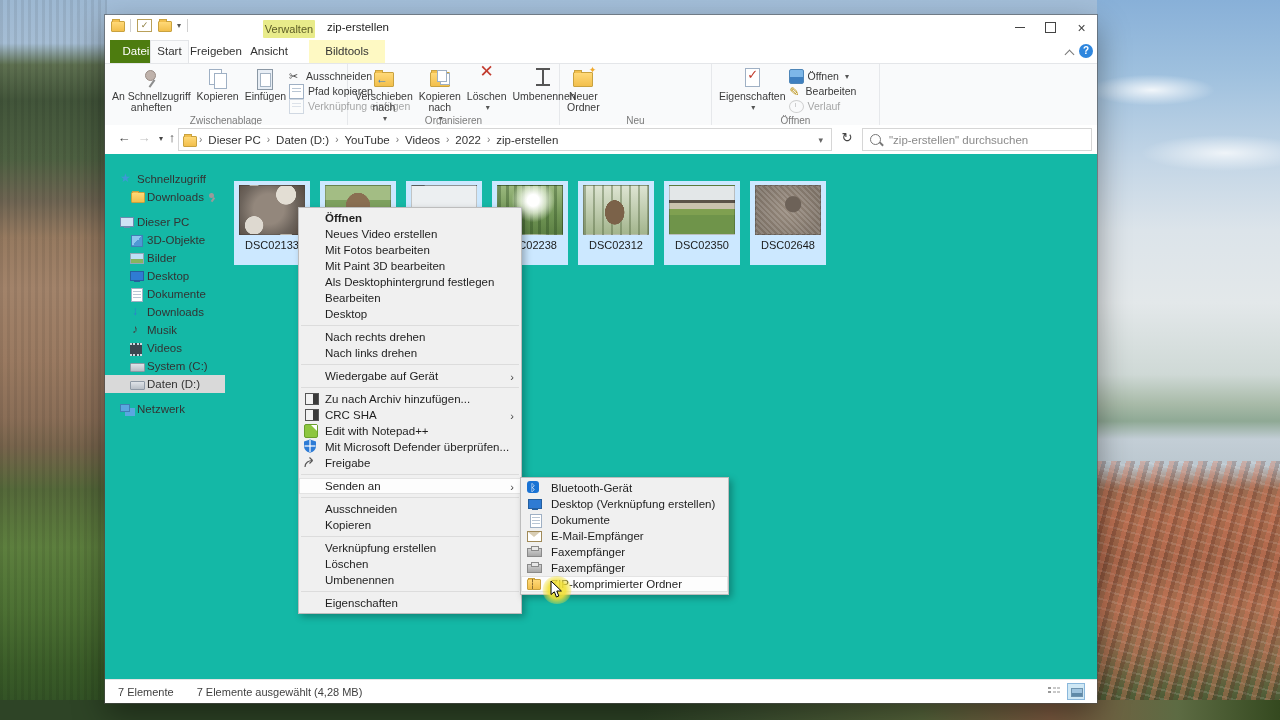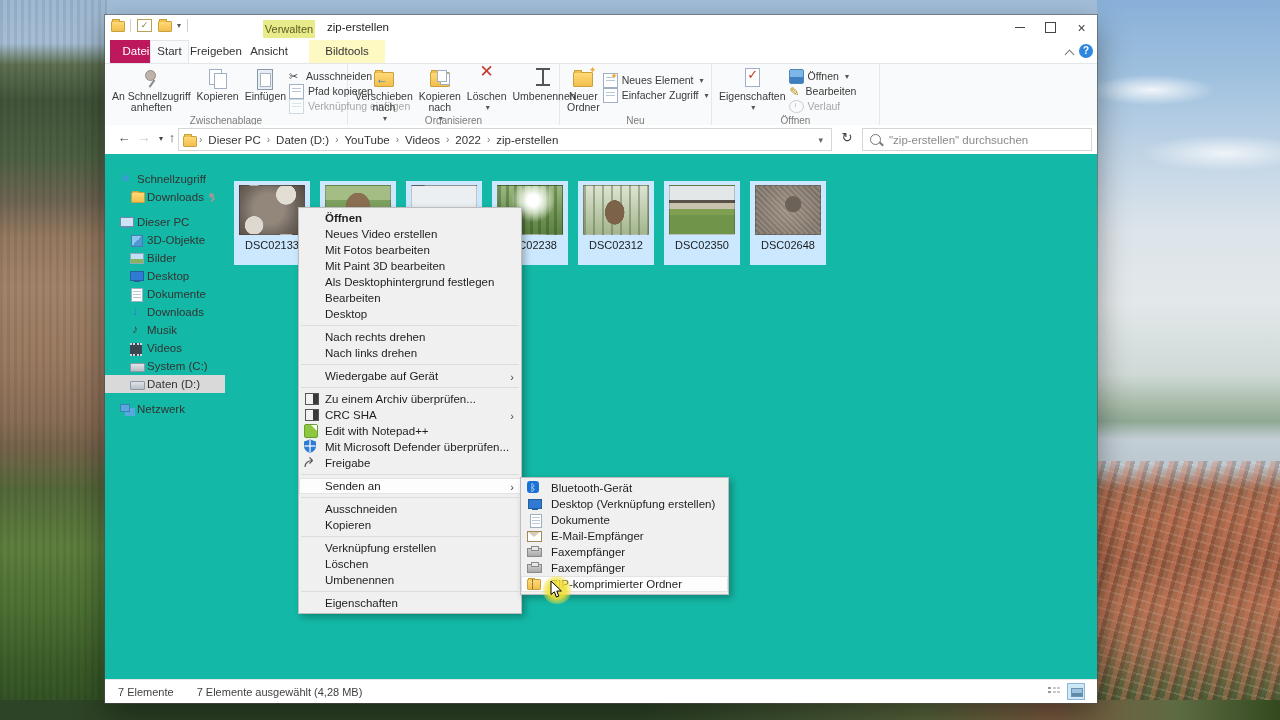--- a/index.html
+++ b/index.html
@@ -39,21 +39,21 @@
     background:#e8eb8a;color:#5c5c26;font-size:11px;border-radius:1px}
   .title-text{position:absolute;left:222px;top:6px;font-size:11.5px;color:#1f1f1f}
   .wbtn{position:absolute;top:0;width:31px;height:25px;display:flex;align-items:center;justify-content:center;color:#444}
   .wmin{right:62px}.wmax{right:31px}.wclose{right:0}
   .maxbox{width:9px;height:9px;border:1px solid #444}
   .minbar{width:10px;height:1px;background:#444}
 
   
   .tabs{position:absolute;left:0;top:25px;right:0;height:23px;background:#fff;font-size:11.5px}
   .tab{position:absolute;top:0;height:23px;line-height:23px;text-align:center;color:#333}
-  .tab-file{left:5px;width:52px;background:#be185d;color:#fff}
+  .tab-file{left:5px;width:52px;background:#4d7c0f;color:#fff}
   .tab-start{left:45px;width:37px;background:#f9fafb;border:1px solid #e3e5e8;border-bottom:none;line-height:21px}
   .tab-share{left:82px;width:58px}
   .tab-view{left:140px;width:48px}
   .tab-pict{left:204px;width:76px;background:#fef9c3}
   .rib-collapse{position:absolute;right:24px;top:9px;width:8px;height:8px}
   .rib-collapse::before{content:"";position:absolute;left:1px;top:2px;width:6px;height:6px;
     border-left:1.5px solid #777;border-top:1.5px solid #777;transform:rotate(45deg)}
   .rib-help{position:absolute;right:4px;top:4px;width:14px;height:14px;border-radius:50%;background:#2e86de;
     color:#fff;font-size:10px;font-weight:bold;text-align:center;line-height:14px}
 
@@ -325,30 +325,20 @@
     </div>
 
     <div class="rgroup" style="width:152px">
       <div class="rbig">
         <span class="ri ic-newfolder spark">
             <span class="fold"></span>
           </span>
         <span>Neuer</span>
         <span>Ordner</span>
       </div>
-      <div class="rcol" style="padding-top:6px">
-        <div class="rsmall dd">
-          <span class="si ic-page13 spark"></span>
-          <span>Neues Element</span>
-        </div>
-        <div class="rsmall dd">
-          <span class="si ic-page13"></span>
-          <span>Einfacher Zugriff</span>
-        </div>
-      </div>
       <div class="rlabel">Neu</div>
     </div>
 
     <div class="rgroup" style="width:168px">
       <div class="rbig dd">
         <span class="ri ic-props"></span>
         <span>Eigenschaften</span>
       </div>
       <div class="rcol" style="padding-top:2px">
         <div class="rsmall dd">
@@ -516,21 +506,21 @@
     <div class="mi"><span>Mit Paint 3D bearbeiten</span></div>
     <div class="mi"><span>Als Desktophintergrund festlegen</span></div>
     <div class="mi"><span>Bearbeiten</span></div>
     <div class="mi"><span>Desktop</span></div>
     <div class="msep"></div>
     <div class="mi"><span>Nach rechts drehen</span></div>
     <div class="mi"><span>Nach links drehen</span></div>
     <div class="msep"></div>
     <div class="mi"><span>Wiedergabe auf Gerät</span><span class="marrow">›</span></div>
     <div class="msep"></div>
-    <div class="mi"><span class="micon ic-7z"></span><span>Zu einem Archiv überprüfen...</span></div>
+    <div class="mi"><span class="micon ic-7z"></span><span>Zu nach Archiv hinzufügen...</span></div>
     <div class="mi"><span class="micon ic-7z"></span><span>CRC SHA</span><span class="marrow">›</span></div>
     <div class="mi"><span class="micon ic-npp"></span><span>Edit with Notepad++</span></div>
     <div class="mi">
       <span class="micon ic-shield">
         <svg width="14" height="14" viewBox="0 0 14 14">
             <path d="M7 0.5 L13 2.5 V7 C13 10.8 10.2 13 7 13.7 C3.8 13 1 10.8 1 7 V2.5 Z" fill="#2e7cd6"></path>
             <rect x="6.4" y="1" width="1.2" height="12" fill="#fff"></rect>
             <rect x="1.5" y="6.4" width="11" height="1.2" fill="#fff"></rect>
           </svg>
       </span>

